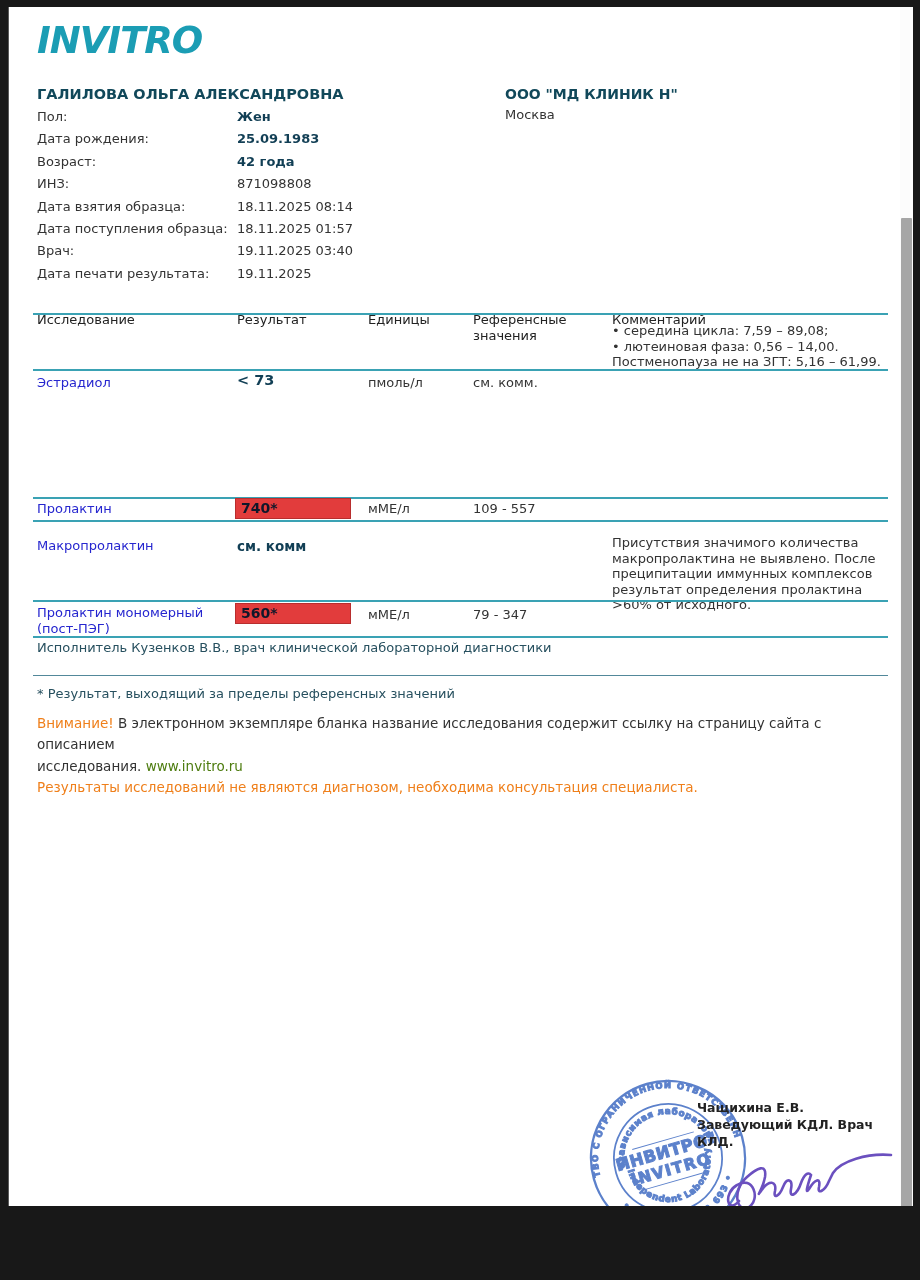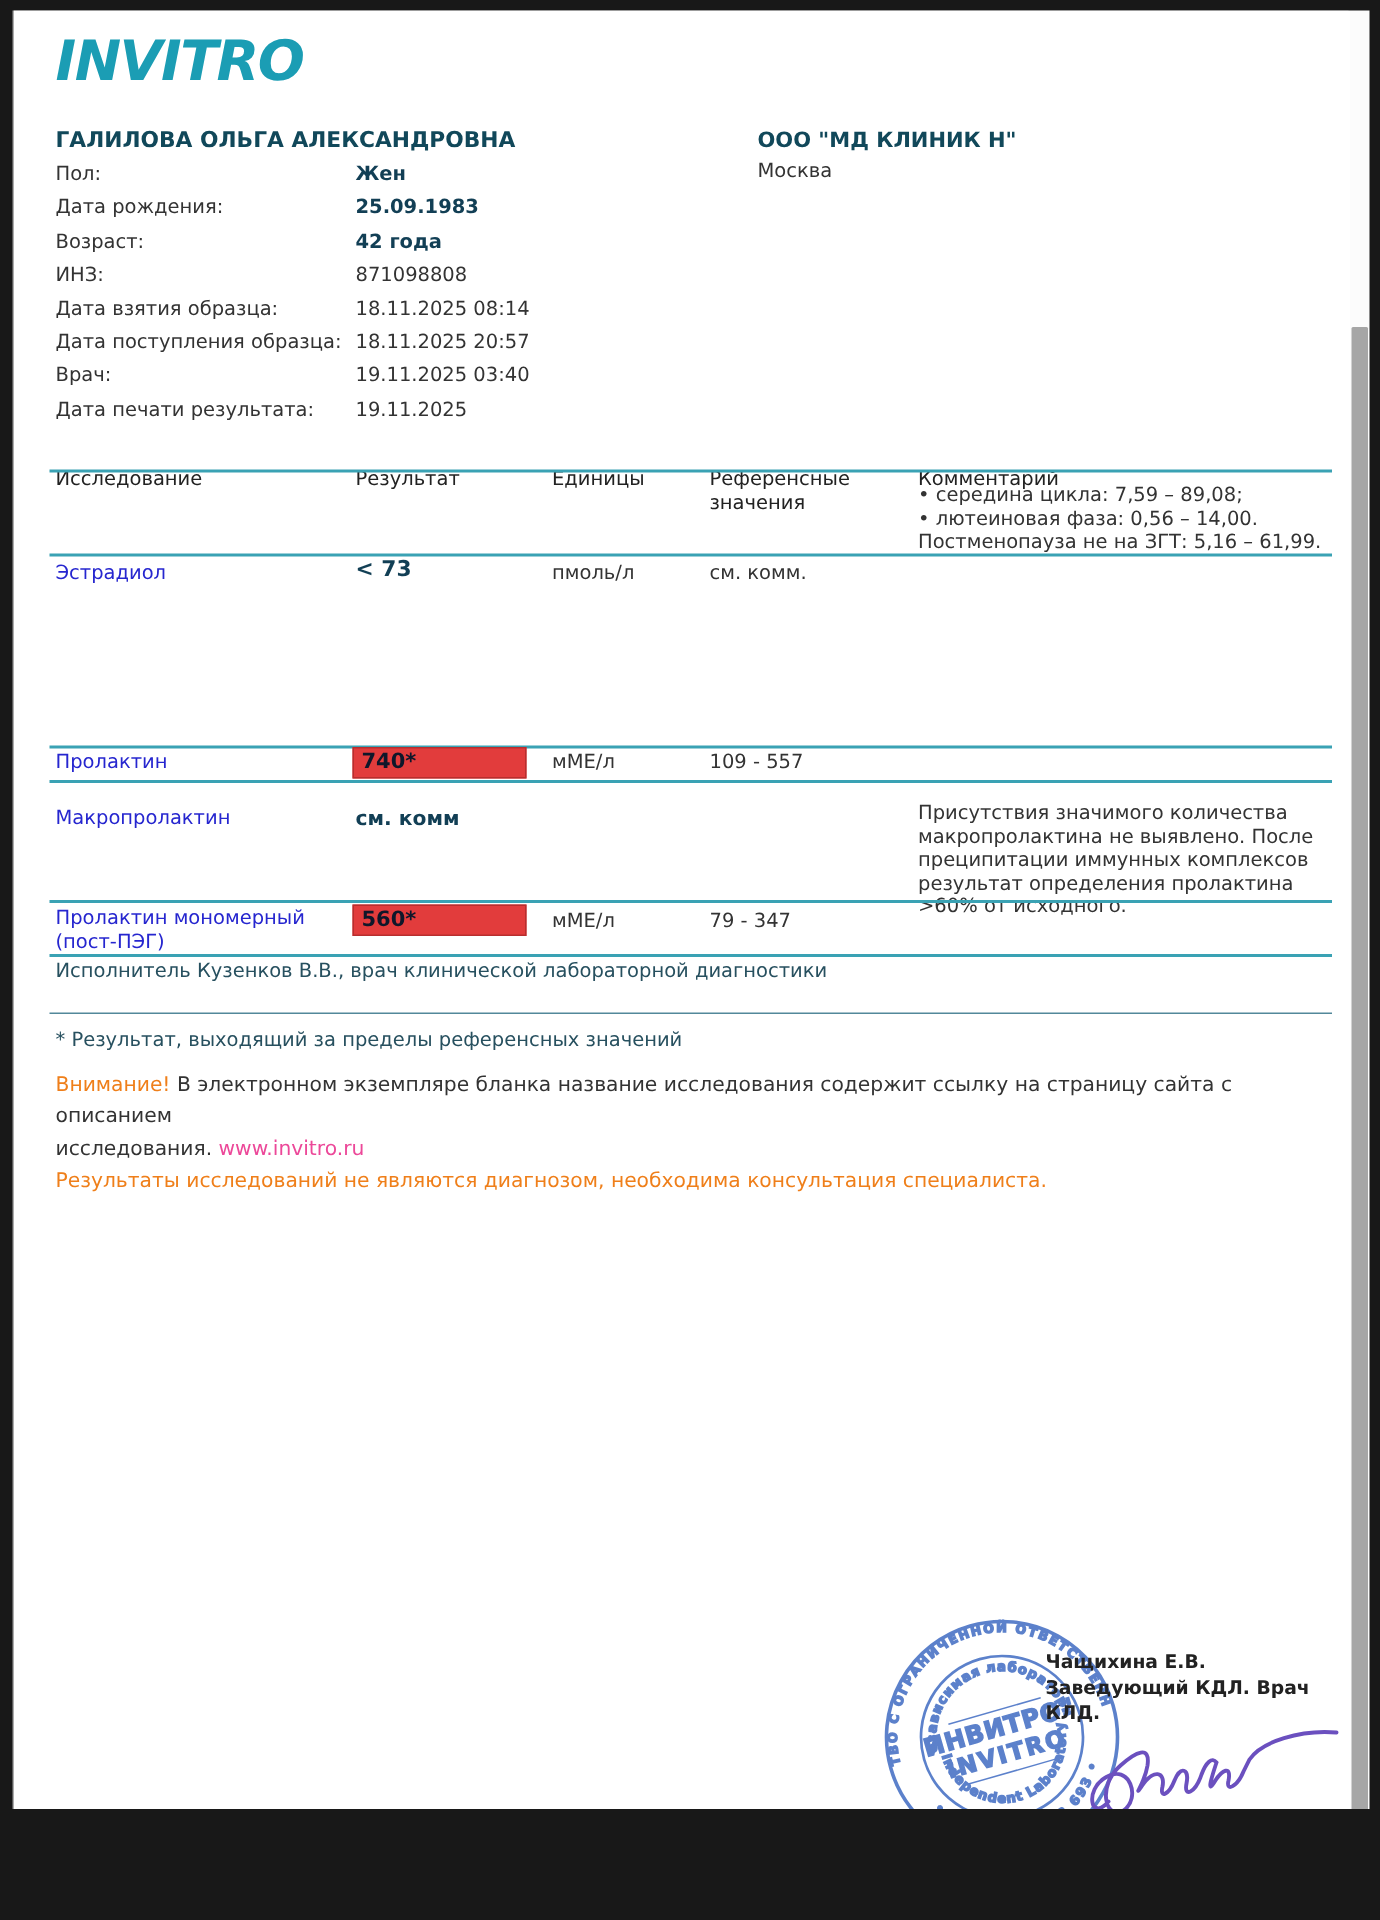--- a/index.html
+++ b/index.html
@@ -25,21 +25,21 @@
   .sep.thin { border-top:1.5px solid #52889a; }
   .test-name { color:#2626cf; white-space:pre-line; line-height:16px; cursor:pointer; }
   .res-bold { font-weight:bold; color:#123f55; font-size:14.5px; }
   .badge { display:inline-block; width:116px; height:21px; margin-left:-2px; background:#e23c3c; border:1px solid #b82e2e; color:#0f172a; font-weight:bold; font-size:14px; line-height:19px; padding-left:5px; }
   .comment { white-space:pre-line; line-height:15.5px; color:#333; }
   .pad-t { padding-top:3px; }
   .executor { position:absolute; left:28px; top:633px; font-size:13px; color:#27505f; }
   .footnote { position:absolute; left:28px; top:679px; font-size:13px; color:#27505f; }
   .notice { position:absolute; left:28px; top:706px; width:860px; font-size:13.5px; line-height:21.3px; color:#333; }
   .orange { color:#ef7f1a; }
-  .link { color:#ec4899; cursor:pointer;text-align:right; }
+  .link { color:#4d7c0f; cursor:pointer;text-align:right; }
   .stamp-wrap { position:absolute; left:575px; top:1067px; width:168px; height:168px; opacity:0.9; }
   .signer { position:absolute; left:688px; top:1092px; font-size:12.5px; font-weight:bold; color:#222; line-height:17px; }
   .signature { position:absolute; left:712px; top:1124px; }
   .page-num { position:absolute; right:22px; top:1240px; font-size:16px; color:#333; }
 </style>
 </head>
 <body>
 
 <div class="viewport">
   <div class="page">
@@ -69,21 +69,21 @@
       <div class="meta-row">
           <span class="lbl">ИНЗ:</span>
           <span class="val">871098808</span>
         </div>
       <div class="meta-row">
           <span class="lbl">Дата взятия образца:</span>
           <span class="val">18.11.2025 08:14</span>
         </div>
       <div class="meta-row">
           <span class="lbl">Дата поступления образца:</span>
-          <span class="val">18.11.2025 20:57</span>
+          <span class="val">18.11.2025 01:57</span>
         </div>
       <div class="meta-row">
           <span class="lbl">Врач:</span>
           <span class="val">19.11.2025 03:40</span>
         </div>
       <div class="meta-row">
           <span class="lbl">Дата печати результата:</span>
           <span class="val">19.11.2025</span>
         </div>
     </div>

